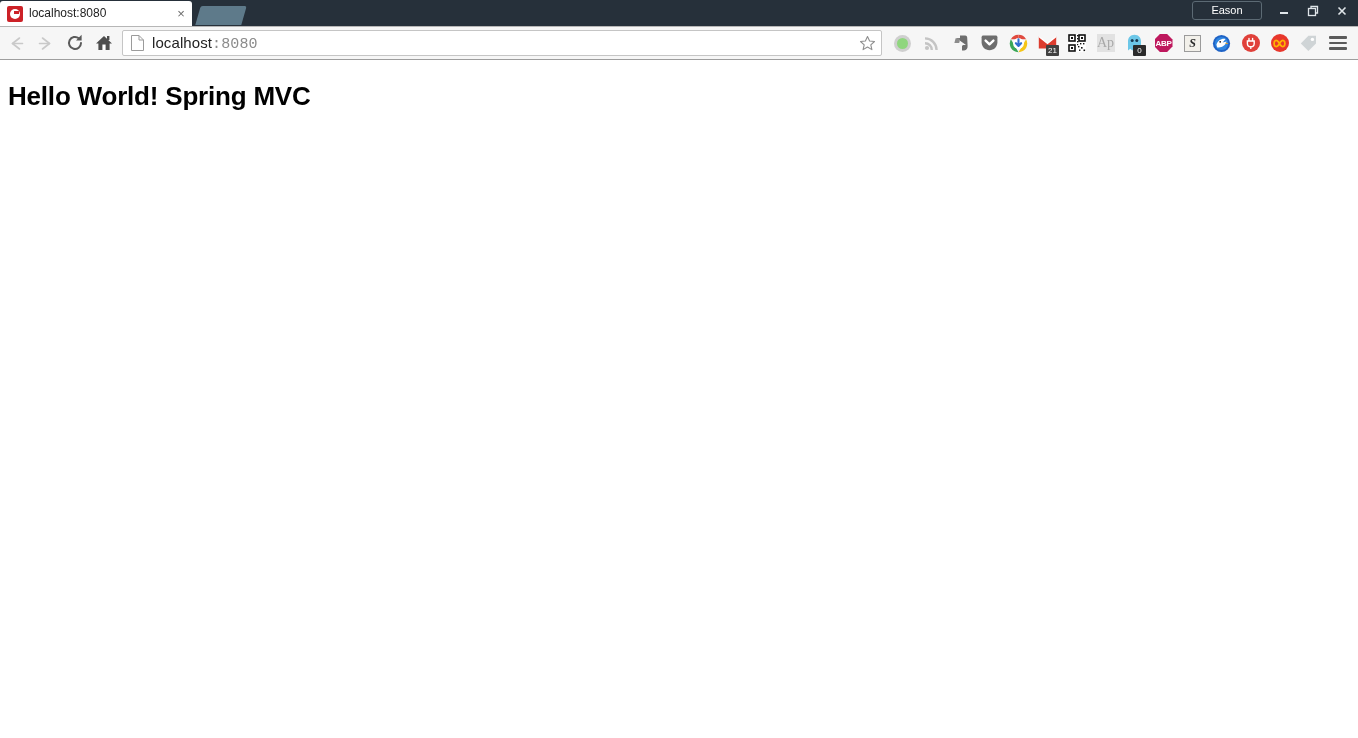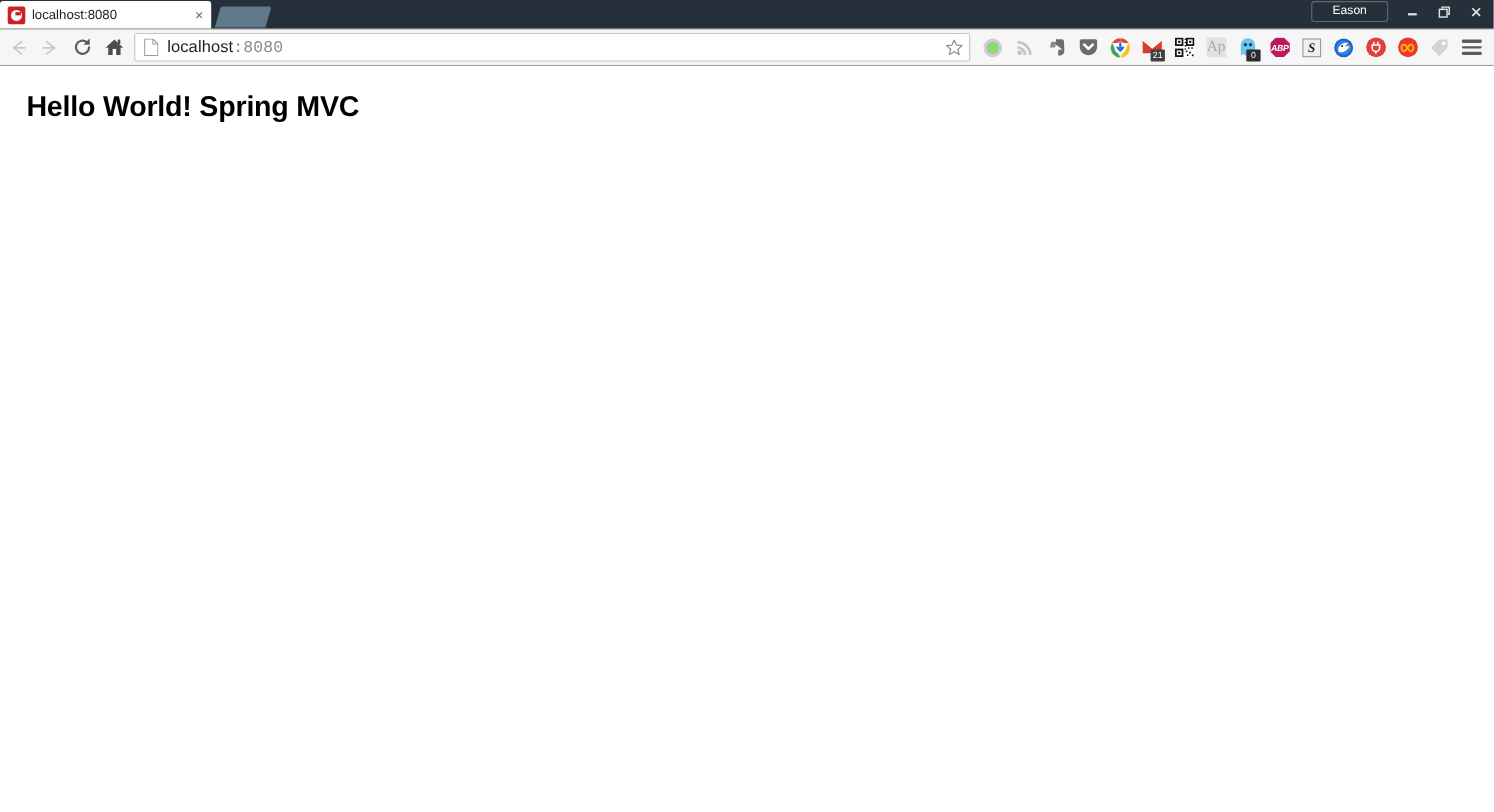--- a/index.html
+++ b/index.html
@@ -232,21 +232,20 @@
   .icon-green-dot i {
     width: 11px; height: 11px; border-radius: 50%;
     background: #8fd67e; display: block;
   }
   .icon-abp {
     width: 18px; height: 18px; background: #be185d;
     color: #ffffff; font-size: 8px; font-weight: bold;
     display: flex; align-items: center; justify-content: center;
     clip-path: polygon(30% 0,70% 0,100% 30%,100% 70%,70% 100%,30% 100%,0 70%,0 30%);
     letter-spacing: -0.3px;
-    font-style: italic;
   }
   .icon-s-frame {
     width: 17px; height: 17px;
     border: 1px solid #9b9b9b;
     background: #f2f0ea;
     color: #2a2a2a; font-size: 12px;
     font-family: "Liberation Serif", serif;
     font-style: italic; font-weight: bold;
     display: flex; align-items: center; justify-content: center;
     box-sizing: border-box;
@@ -269,21 +268,21 @@
 
   
   .content {
     flex: 1 1 auto;
     background: #ffffff;
     overflow: hidden;
     padding: 0;
   }
   .page-heading {
     margin: 21px 0 0 0;
-    padding: 0 24px;
+    padding: 0 8px;
     font-size: 26px;
     font-weight: bold;
     color: #000000;
     letter-spacing: -0.2px;
     line-height: 30px;
   }
 </style>
 </head>
 <body>
 

